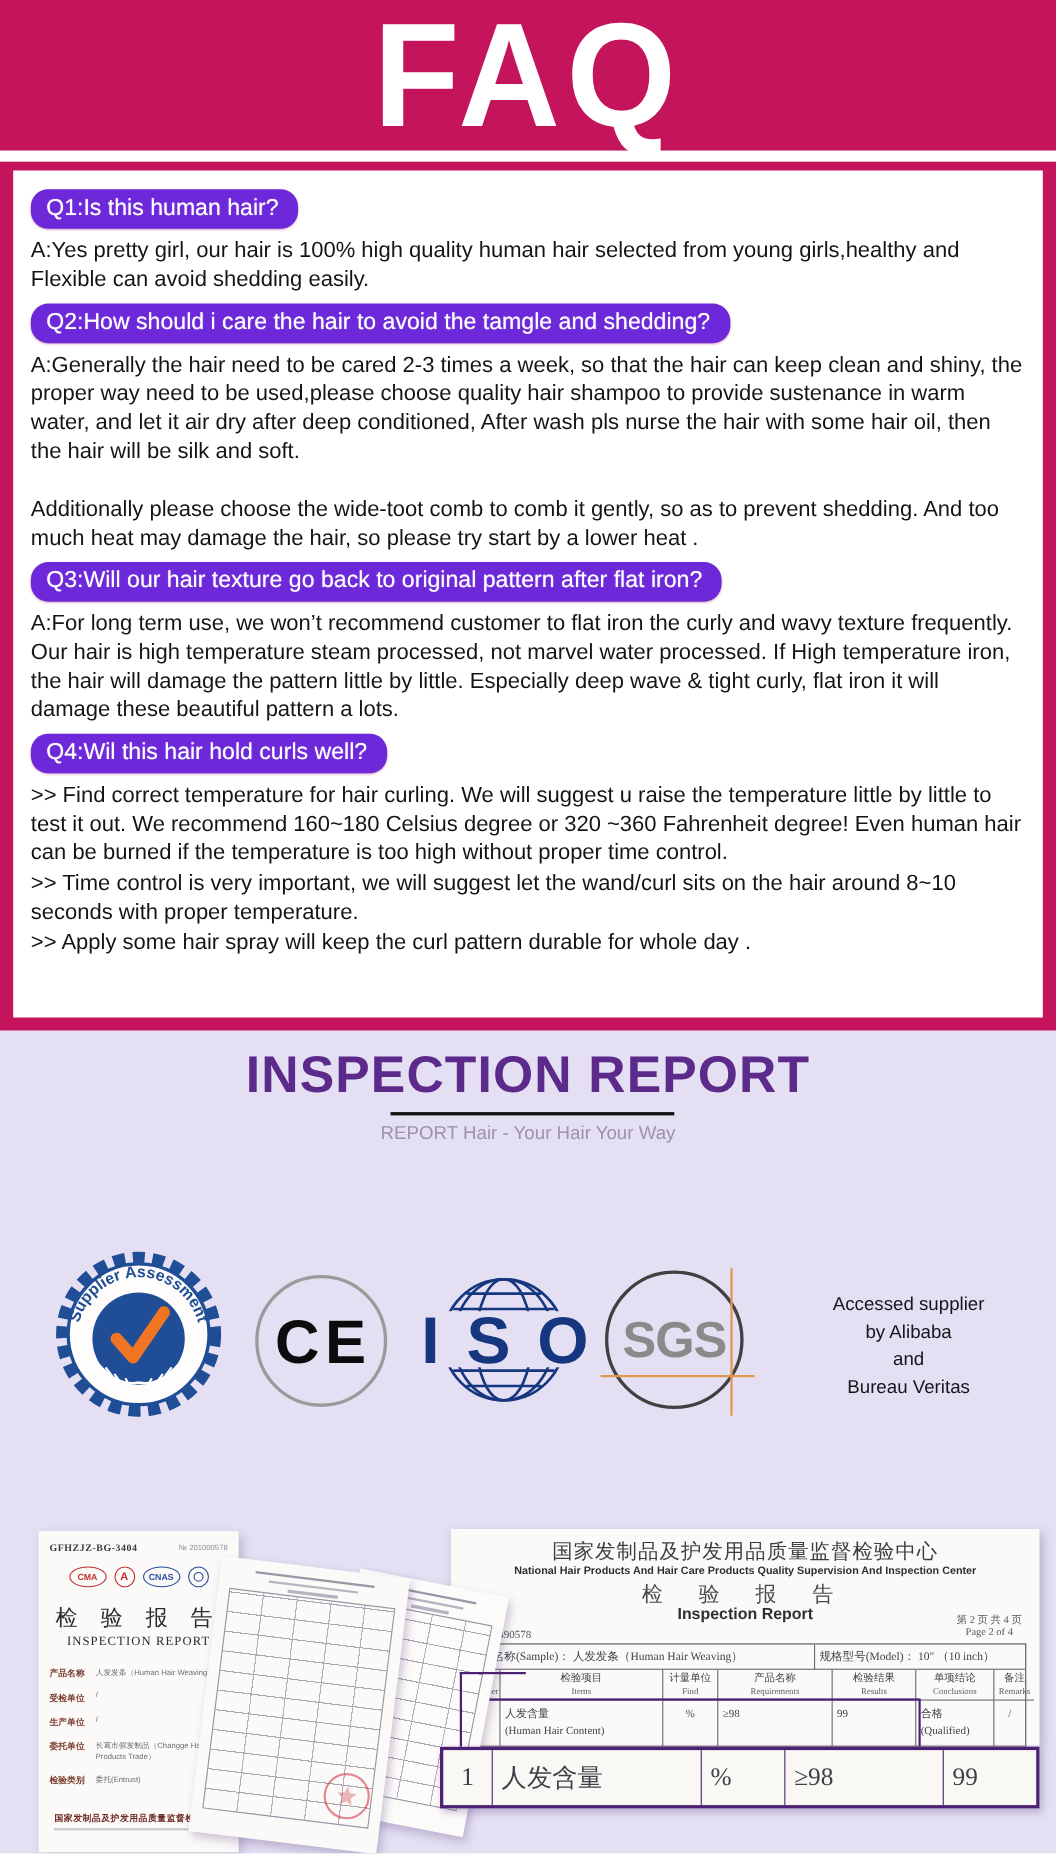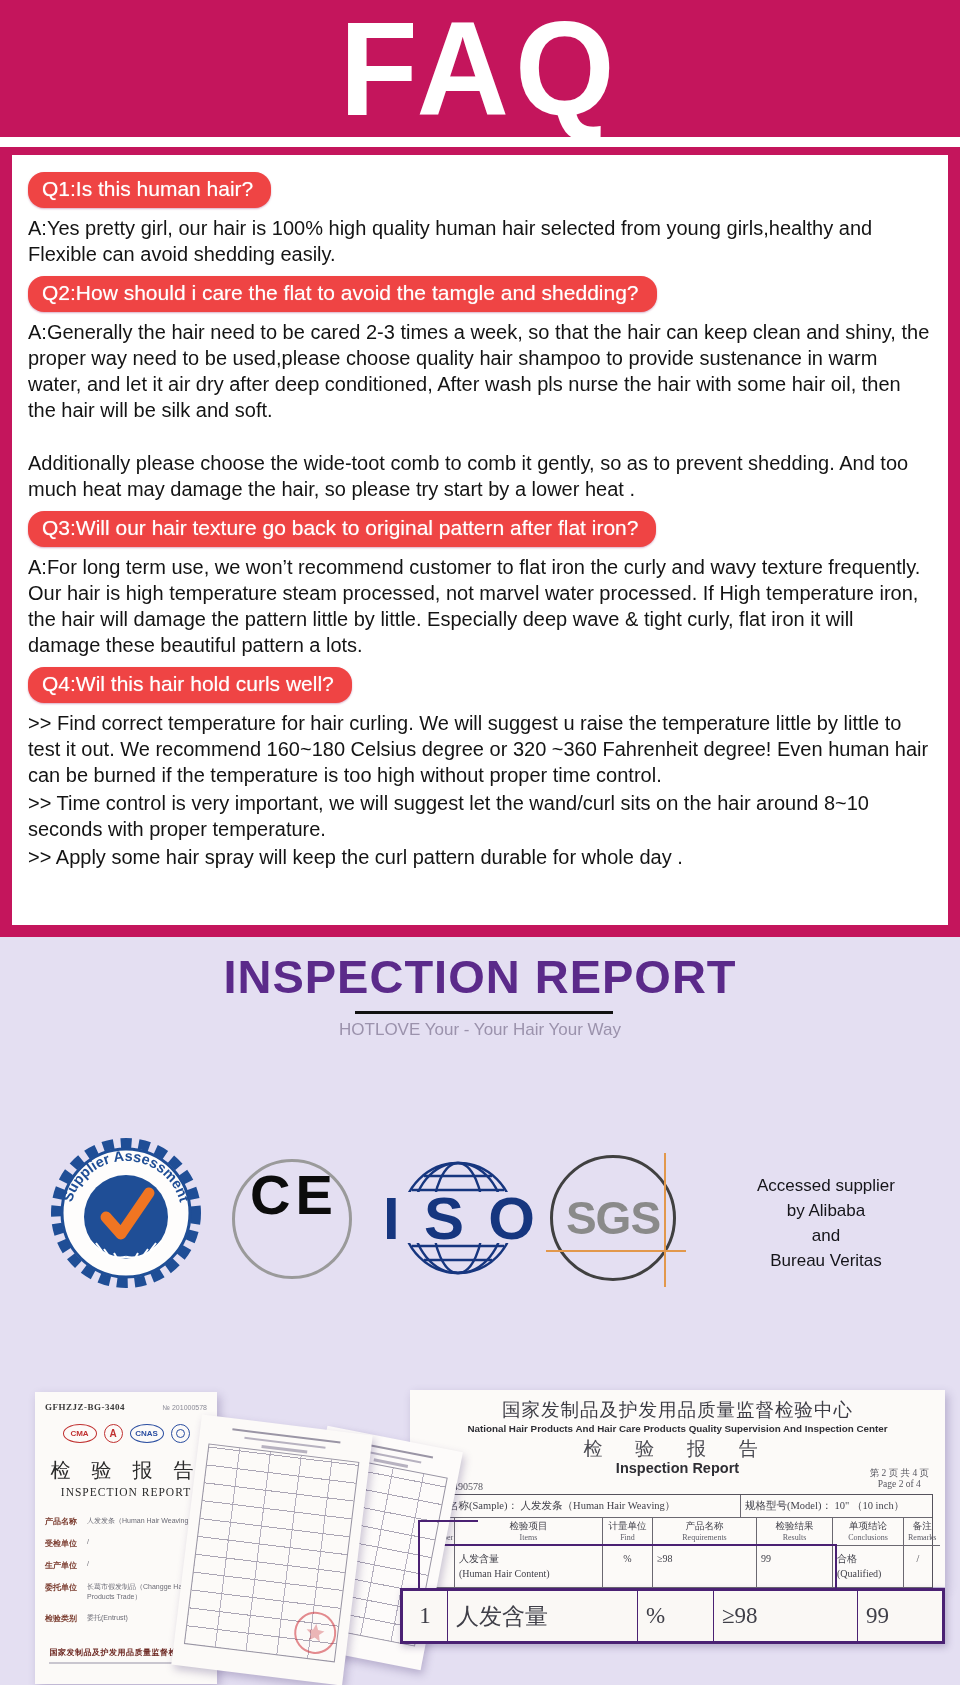--- a/index.html
+++ b/index.html
@@ -19,21 +19,21 @@
   }
   .banner-gap { position:absolute; left:0; top:137px; width:960px; height:10px; background:#fff; }
 
   
   .faq-outer {
     position:absolute; left:0; top:147px; width:960px; height:790px;
     background:#C4155C; padding:8px 12px 12px 12px;
   }
   .faq-card { background:#fff; width:100%; height:100%; padding:8px 18px 6px 16px; overflow:hidden; }
   .q-bubble {
-    display:table; background:#ef4444; color:#fff; border-radius:16px;
+    display:table; background:#6d28d9; color:#fff; border-radius:16px;
     font-size:21px; font-weight:400; padding:5px 18px 7px 14px;
     margin:9px 0 7px 0; text-shadow:0 0 1px rgba(255,255,255,.6);
     box-shadow:0 1px 2px rgba(150,20,90,.35);
   }
   .answer { font-size:20px; line-height:26px; color:#141414; margin:0 0 9px 0; }
   .answer.tight { margin:0 0 2px 0; }
   .answer.spaced { margin-top:27px; }
 
   
   .report { position:absolute; left:0; top:937px; width:960px; height:640px; background:#E4DFF2; }
@@ -44,21 +44,21 @@
   .rep-underline { position:absolute; left:355px; top:74px; width:258px; height:3px; background:#111; }
   .rep-subtitle { position:absolute; left:0; top:83px; width:100%; text-align:center; color:#9B92AC; font-size:17px; }
   .rep-h { position:absolute; left:42px; font-family:"Liberation Serif", serif; font-weight:700; font-size:27px; color:#15151a; }
   .rep-h.h1 { top:128px; }
   .rep-h.h2 { top:388px; }
 
   
   .logo-abs { position:absolute; }
   .ce-circle {
     left:232px; top:222px; width:120px; height:120px; border:3px solid #9a9a9a; border-radius:50%;
-    display:flex; align-items:flex-start; justify-content:center;
+    display:flex; align-items:center; justify-content:center;
   }
   .ce-circle span { font-size:56px; font-weight:700; color:#0c0c0c; letter-spacing:5px; padding-left:4px; }
   .sgs-circle {
     left:550px; top:218px; width:126px; height:126px; border:3px solid #404040; border-radius:50%;
     display:flex; align-items:center; justify-content:center; position:absolute;
   }
   .sgs-circle span { font-size:46px; font-weight:700; color:#8a8a8a; letter-spacing:-1px; }
   .sgs-line-h { position:absolute; left:546px; top:313px; width:140px; height:2px; background:#E2984C; }
   .sgs-line-v { position:absolute; left:664px; top:216px; width:2px; height:134px; background:#E2984C; }
   .alibaba-caption { left:706px; top:236px; width:240px; text-align:center; font-size:17px; color:#15151a; line-height:25px; }
@@ -155,21 +155,21 @@
 
   <section class="faq-outer">
     <div class="faq-card">
 
       <div class="q-bubble">
         <span>Q1:Is this human hair?</span>
       </div>
       <p class="answer">A:Yes pretty girl, our hair is 100% high quality human hair selected from young girls,healthy and Flexible can avoid shedding easily.</p>
 
       <div class="q-bubble">
-        <span>Q2:How should i care the flat to avoid the tamgle and shedding?</span>
+        <span>Q2:How should i care the hair to avoid the tamgle and shedding?</span>
       </div>
       <p class="answer">A:Generally the hair need to be cared 2-3 times a week, so that the hair can keep clean and shiny, the proper way need to be used,please choose quality hair shampoo to provide sustenance in warm water, and let it air dry after deep conditioned, After wash pls nurse the hair with some hair oil, then the hair will be silk and soft.</p>
       <p class="answer spaced">Additionally please choose the wide-toot comb to comb it gently, so as to prevent shedding. And too much heat may damage the hair, so please try start by a lower heat .</p>
 
       <div class="q-bubble">
         <span>Q3:Will our hair texture go back to original pattern after flat iron?</span>
       </div>
       <p class="answer">A:For long term use, we won’t recommend customer to flat iron the curly and wavy texture frequently. Our hair is high temperature steam processed, not marvel water processed. If High temperature iron, the hair will damage the pattern little by little. Especially deep wave &amp; tight curly, flat iron it will damage these beautiful pattern a lots.</p>
 
       <div class="q-bubble">
@@ -177,21 +177,21 @@
       </div>
       <p class="answer tight">&gt;&gt; Find correct temperature for hair curling. We will suggest u raise the temperature little by little to test it out. We recommend 160~180 Celsius degree or 320 ~360 Fahrenheit degree! Even human hair can be burned if the temperature is too high without proper time control.</p>
       <p class="answer tight">&gt;&gt; Time control is very important, we will suggest let the wand/curl sits on the hair around 8~10 seconds with proper temperature.</p>
       <p class="answer tight">&gt;&gt; Apply some hair spray will keep the curl pattern durable for whole day .</p>
     </div>
   </section>
 
   <section class="report">
     <div class="rep-title">INSPECTION REPORT</div>
     <div class="rep-underline"></div>
-    <div class="rep-subtitle">HOTLOVE Your - Your Hair Your Way</div>
+    <div class="rep-subtitle">REPORT Hair - Your Hair Your Way</div>
 
 
     <svg class="logo-abs" style="left:50px; top:200px;" width="152" height="152" viewBox="0 0 152 152">
       <circle cx="76" cy="76" r="70" fill="none" stroke="#1F4E96" stroke-width="10" stroke-dasharray="11 7"></circle>
       <circle cx="76" cy="76" r="64" fill="#FEFDFC" stroke="#1F4E96" stroke-width="3"></circle>
       <defs>
           <path id="arcTop" d="M 20 80 A 56 56 0 1 1 132 80"></path>
         </defs>
       <text font-size="14.5" font-weight="700" fill="#1F4E96">
         <textPath href="#arcTop" startOffset="50%" text-anchor="middle">Supplier Assessment</textPath>

